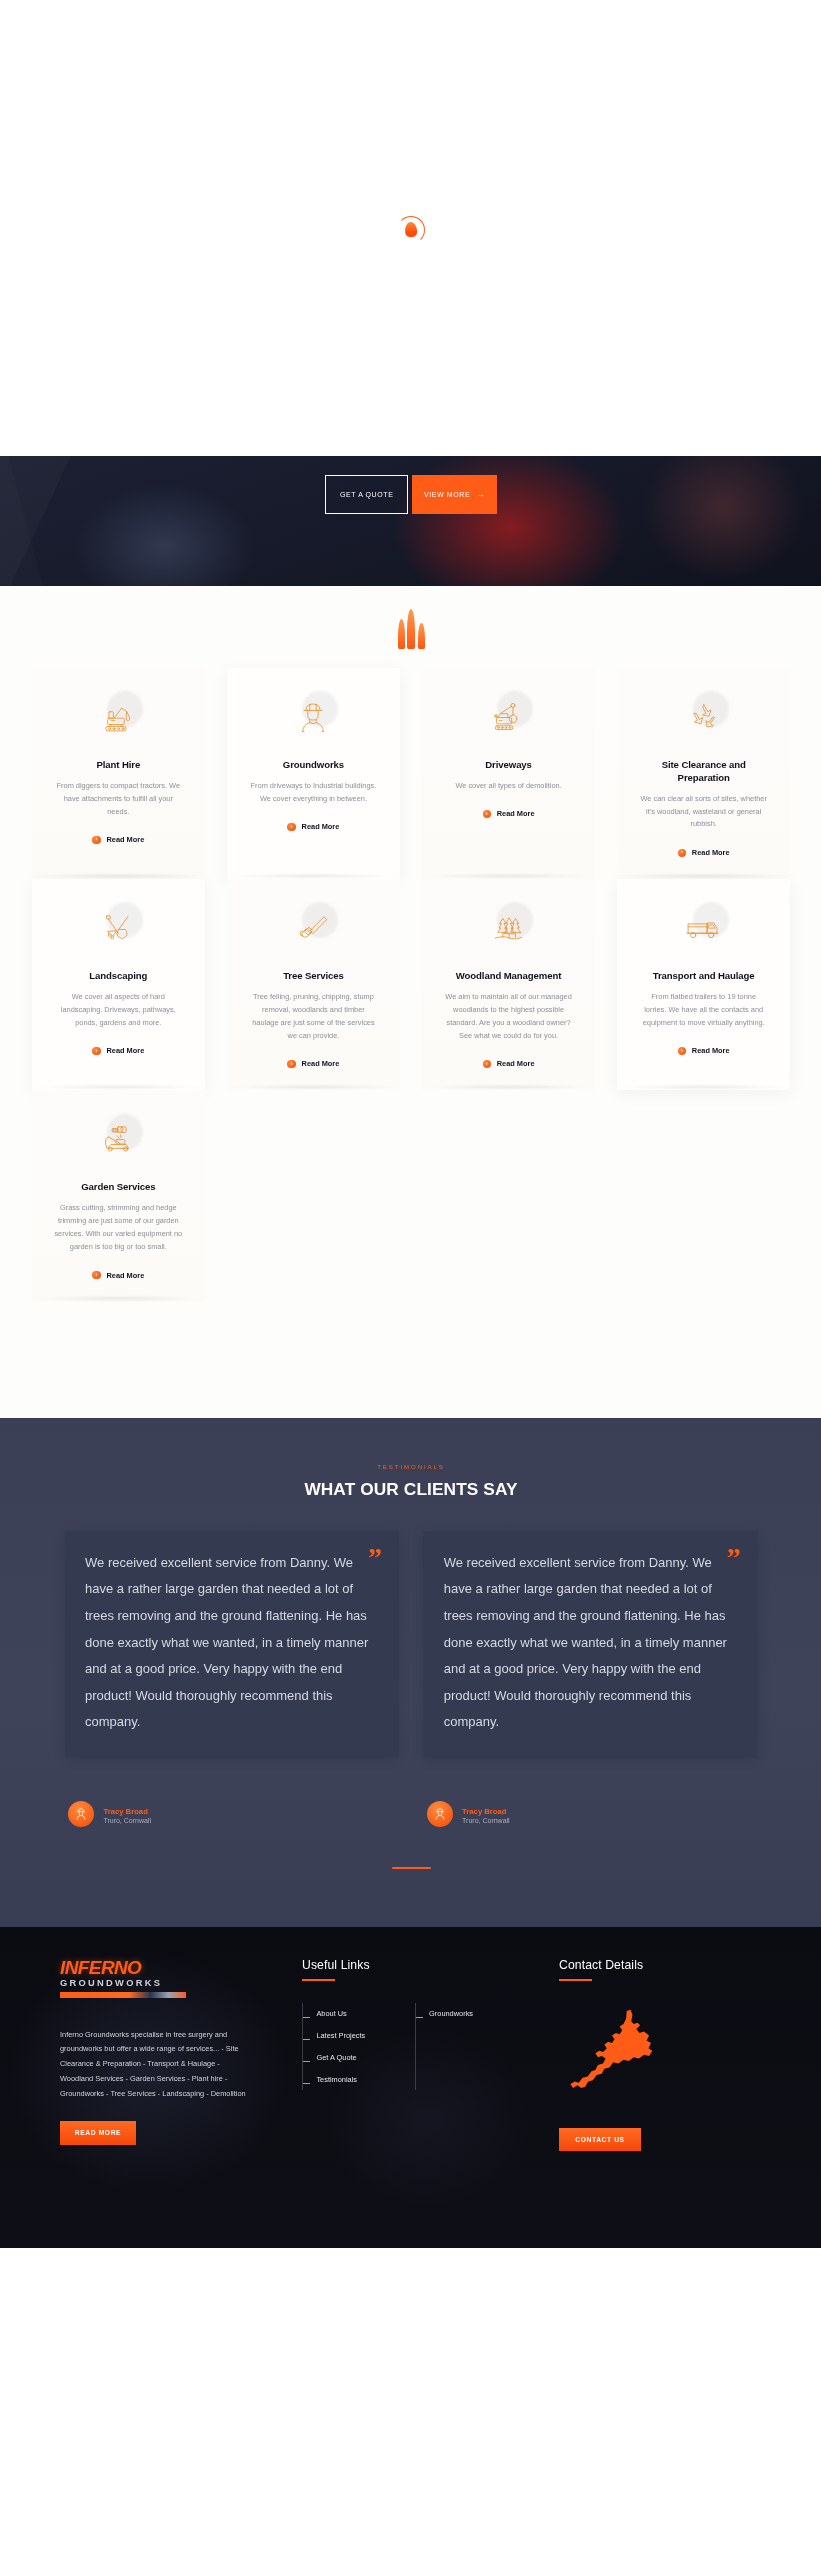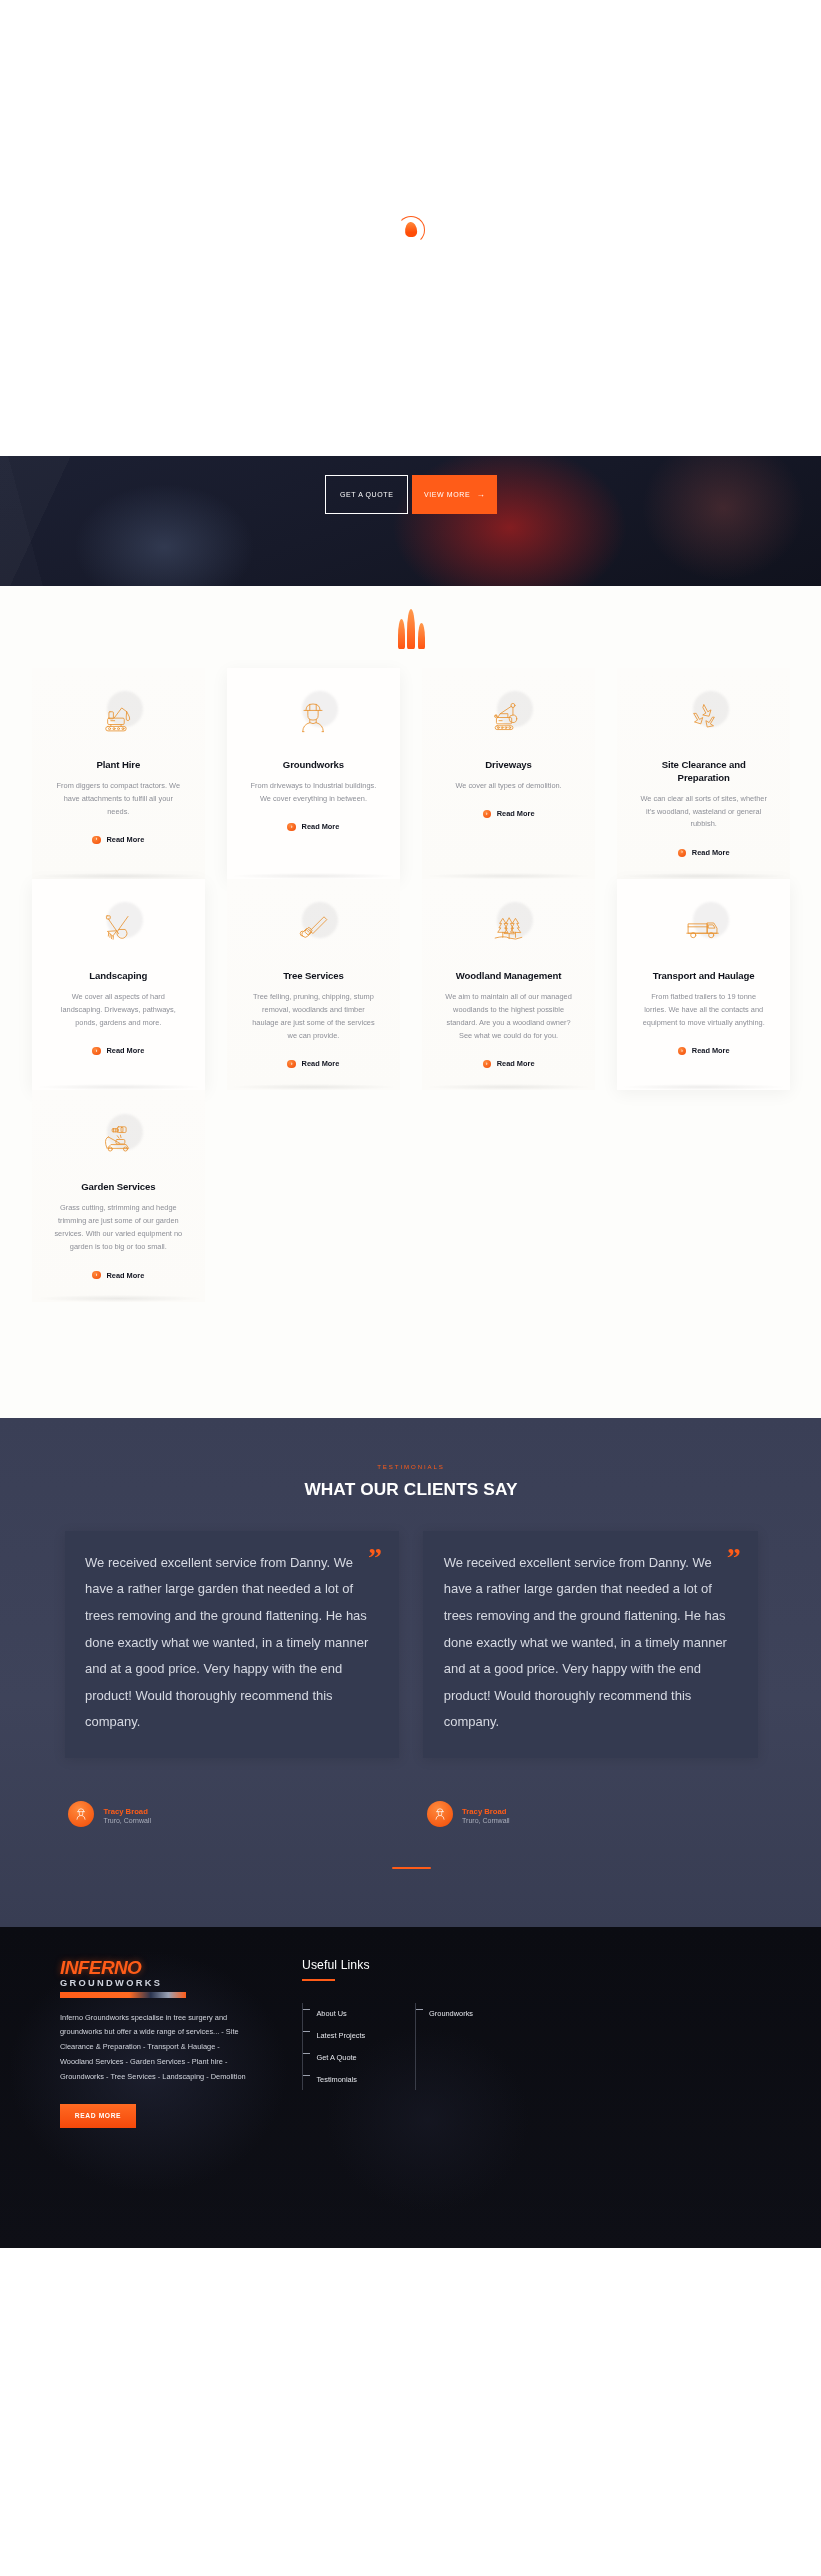--- a/index.html
+++ b/index.html
@@ -287,21 +287,21 @@
   }
   .footer-inner {
     position: relative;
     width: 758px;
     margin: 0 auto;
     display: grid;
     grid-template-columns: 270px 257px 231px;
   }
   .brand-logo {
     width: 135px;
-    margin-bottom: 13px;
+    margin-bottom: 30px;
     margin-left: 28px;
     position: relative;
   }
   .logo-word {
     font-size: 19px;
     font-weight: 700;
     font-style: italic;
     letter-spacing: -0.6px;
     color: #ff5c18;
     line-height: 1;
@@ -353,21 +353,21 @@
     margin-bottom: 22px;
   }
   .links-wrap { display: flex; gap: 16.7px; }
   .links-list {
     list-style: none;
     border-left: 0.6px solid #3a3d48;
     padding: 6.4px 0 6.4px 0;
     min-width: 96px;
   }
   .links-list li {
-    display: flex; align-items: flex-start;
+    display: flex; align-items: flex-end;
     gap: 6.4px;
     margin: 0 0 13px 0;
     color: #e4e6eb;
     font-size: 7.4px;
     cursor: pointer;
   }
   .links-list li:last-child { margin-bottom: 0; }
   .li-dash { width: 7px; height: 0.6px; background: #9ba0ad; flex: 0 0 auto; }
   .map-wrap {
     margin: 6.4px 0 22px 0;
@@ -718,16 +718,31 @@
         </ul>
         <ul class="links-list">
           <li>
               <span class="li-dash"></span>
               <span>Groundworks</span>
             </li>
         </ul>
       </div>
     </div>
 
+    <div>
+      <div class="footer-col-title">Contact Details</div>
+      <div class="title-rule"></div>
+      <div class="map-wrap">
+        <svg width="138" height="96" viewBox="0 0 215 150">
+          <path fill="#ff5c18" d="M93,8 L99,6 L102,14 L100,24 L104,28 L110,26 L114,30 L108,36 L113,42 L120,40
+            L128,46 L124,54 L131,58 L127,66 L133,70 L128,78 L120,76 L112,82 L104,80 L96,86
+            L88,84 L80,90 L72,88 L66,96 L58,98 L54,106 L46,108 L40,116 L33,118 L28,126
+            L22,128 L16,124 L9,128 L5,122 L12,118 L18,120 L24,112 L32,110 L38,102 L44,100
+            L48,92 L56,90 L60,82 L54,78 L48,80 L44,74 L50,70 L56,72 L62,66 L58,60 L64,56
+            L70,58 L74,52 L70,46 L76,42 L82,44 L86,38 L82,32 L88,28 L92,20 Z"></path>
+        </svg>
+      </div>
+      <button class="btn-contact-us">CONTACT US</button>
+    </div>
 
   </div>
 </footer>
 
 
 </body></html>

